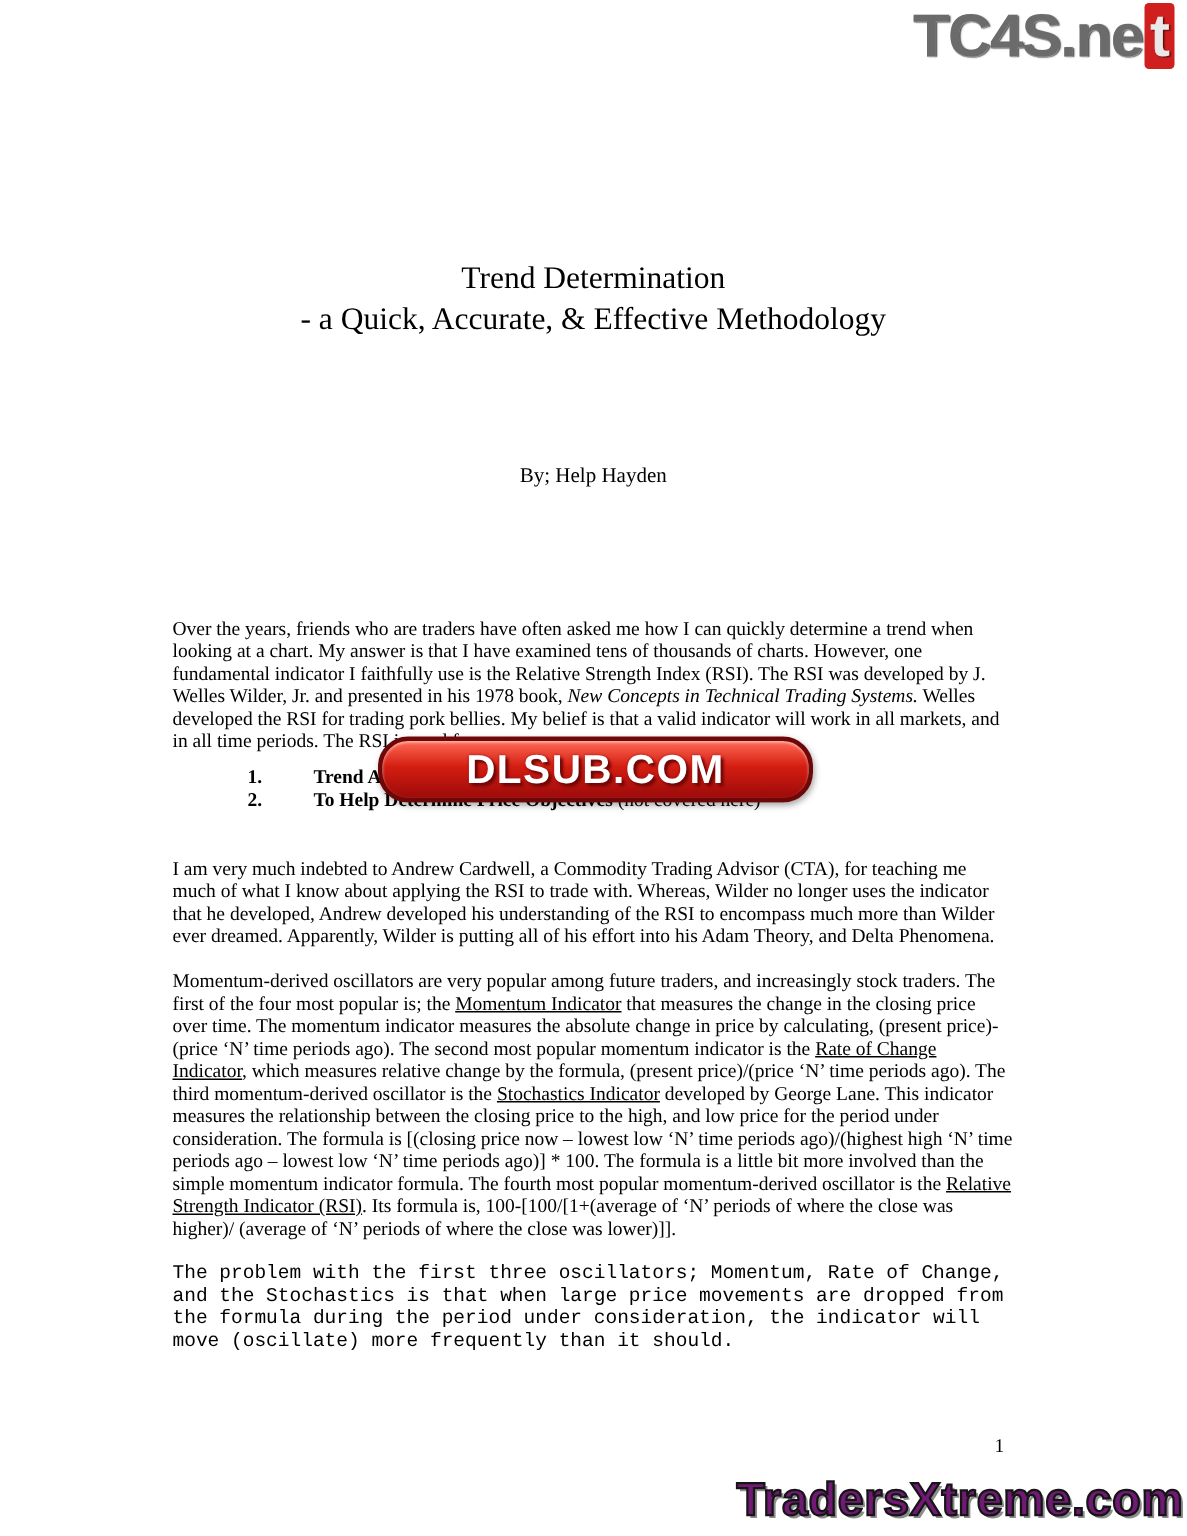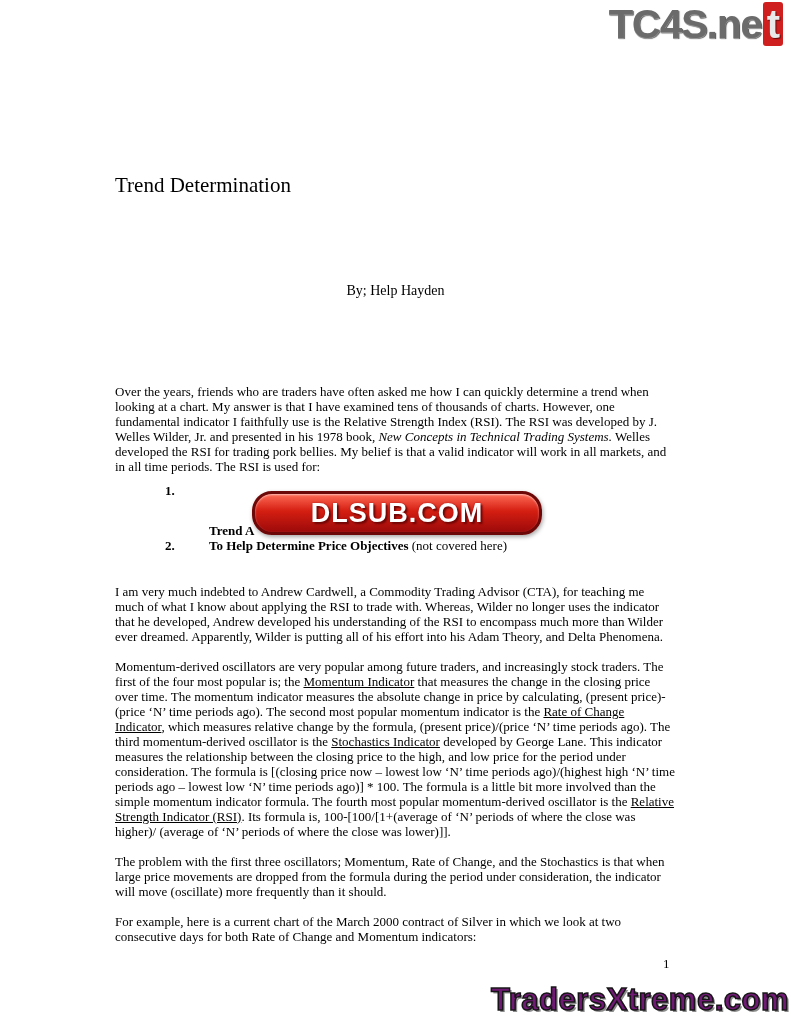--- a/index.html
+++ b/index.html
@@ -18,33 +18,33 @@
   }
   .tc4s-accent {
     background:#cf1f1f; color:#e9e9e9; padding:0 4px; margin-left:1px;
     text-shadow:1px 1px 1px #5a0a0a; border-radius:3px;
   }
   
   .content {
     position:absolute; left:115px; top:0; width:561px;
     padding-top:172px; font-size:13px; line-height:15px;
   }
-  .title { margin:0; font-size:21px; font-weight:normal; line-height:27px; }
+  .title { margin:0; font-size:21px; font-weight:normal; text-align:center; line-height:27px; }
   .title-line { display:block; }
   .byline { margin:84px 0 0; text-align:center; font-size:14px; }
   .para { margin:0; }
   .p1 { margin-top:86px; }
   .list { margin-top:9px; }
   .list-row { display:flex; }
   .list-num { font-weight:bold; margin-left:50px; width:44px; flex:0 0 auto; }
   .p2 { margin-top:31px; }
   .p3 { margin-top:15px; }
-  .p4 { margin-top:15px; }
+  .p4 { margin-top:15px;font-family:Liberation Mono, monospace; }
   .p5 { margin-top:15px; }
-  .bold { font-weight:bold;margin-top:40px; }
+  .bold { font-weight:bold; }
   .italic { font-style:italic;font-family:Liberation Serif, serif; }
   .underline { text-decoration:underline; }
   
   .watermark {
     position:absolute; left:252px; top:491px; width:284px; height:38px;
     background:linear-gradient(180deg,#ff6a55 0%, #d41e12 45%, #9c0a0a 100%);
     border:3px solid #6d0808; border-radius:20px;
     box-shadow:inset 0 1px 2px rgba(255,255,255,0.55), 1px 2px 4px rgba(0,0,0,0.35);
     display:flex; align-items:center; justify-content:center;
     font-family:"Liberation Sans","DejaVu Sans",sans-serif;
@@ -66,20 +66,21 @@
 <body>
 
 <div class="page">
 
   <div class="tc4s-logo"><span>TC4S.ne</span><span class="tc4s-accent">t</span></div>
 
   <div class="content">
 
     <h1 class="title">
       <span class="title-line">Trend Determination</span>
+      <span class="title-line">- a Quick, Accurate, &amp; Effective Methodology</span>
     </h1>
 
     <p class="byline">By; Help Hayden</p>
 
     <p class="para p1"><span>Over the years, friends who are traders have often asked me how I can quickly determine a trend when looking at a chart. My answer is that I have examined tens of thousands of charts. However, one fundamental indicator I faithfully use is the Relative Strength Index (RSI). The RSI was developed by J. Welles Wilder, Jr. and presented in his 1978 book, </span><span class="italic">New Concepts in Technical Trading Systems.</span><span> Welles developed the RSI for trading pork bellies. My belief is that a valid indicator will work in all markets, and in all time periods.  The RSI is used for:</span></p>
 
     <div class="list">
       <div class="list-row">
         <span class="list-num">1.</span>
         <span class="bold">Trend A</span>
@@ -89,21 +90,20 @@
         <span><span class="bold">To Help Determine Price Objectives</span><span> (not covered here)</span></span>
       </div>
     </div>
 
     <p class="para p2">I am very much indebted to Andrew Cardwell, a Commodity Trading Advisor (CTA), for teaching me much of what I know about applying the RSI to trade with. Whereas, Wilder no longer uses the indicator that he developed, Andrew developed his understanding of the RSI to encompass much more than Wilder ever dreamed. Apparently, Wilder is putting all of his effort into his Adam Theory, and Delta Phenomena.</p>
 
     <p class="para p3"><span>Momentum-derived oscillators are very popular among future traders, and increasingly stock traders. The first of the four most popular is; the </span><span class="underline">Momentum Indicator</span><span> that measures the change in the closing price over time. The momentum indicator measures the absolute change in price by calculating,  (present price)-(price ‘N’ time periods ago). The second most popular momentum indicator is the </span><span class="underline">Rate of Change Indicator</span><span>, which measures relative change by the formula, (present price)/(price ‘N’ time periods ago). The third momentum-derived oscillator is the </span><span class="underline">Stochastics Indicator</span><span> developed by George Lane. This indicator measures the relationship between the closing price to the high, and low price for the period under consideration. The formula is [(closing price now – lowest low ‘N’ time periods ago)/(highest high ‘N’ time periods ago – lowest low ‘N’ time periods ago)] * 100. The formula is a little bit more involved than the simple momentum indicator formula. The fourth most popular momentum-derived oscillator is the </span><span class="underline">Relative Strength Indicator (RSI)</span><span>. Its formula is, 100-[100/[1+(average of ‘N’ periods of where the close was higher)/ (average of ‘N’ periods of where the close was lower)]].</span></p>
 
     <p class="para p4">The problem with the first three oscillators; Momentum, Rate of Change, and the Stochastics is that when large price movements are dropped from the formula during the period under consideration, the indicator will move (oscillate) more frequently than it should.</p>
 
-    <p class="para p5">For example, here is a current chart of the March 2000 contract of Silver in which we look at two consecutive days for both Rate of Change and Momentum indicators:</p>
 
   </div>
 
   <div class="watermark">
       <span>DLSUB.COM</span>
     </div>
 
   <div class="page-number">1</div>
 
   <div class="footer-logo"><span>TradersXtreme.com</span></div>

